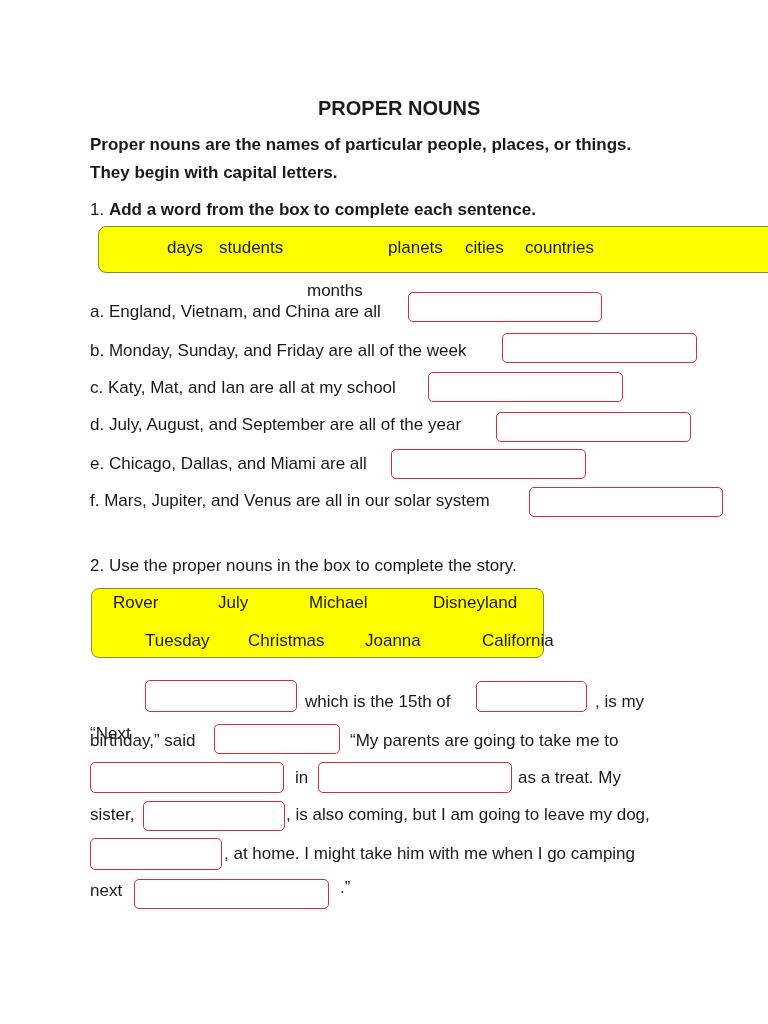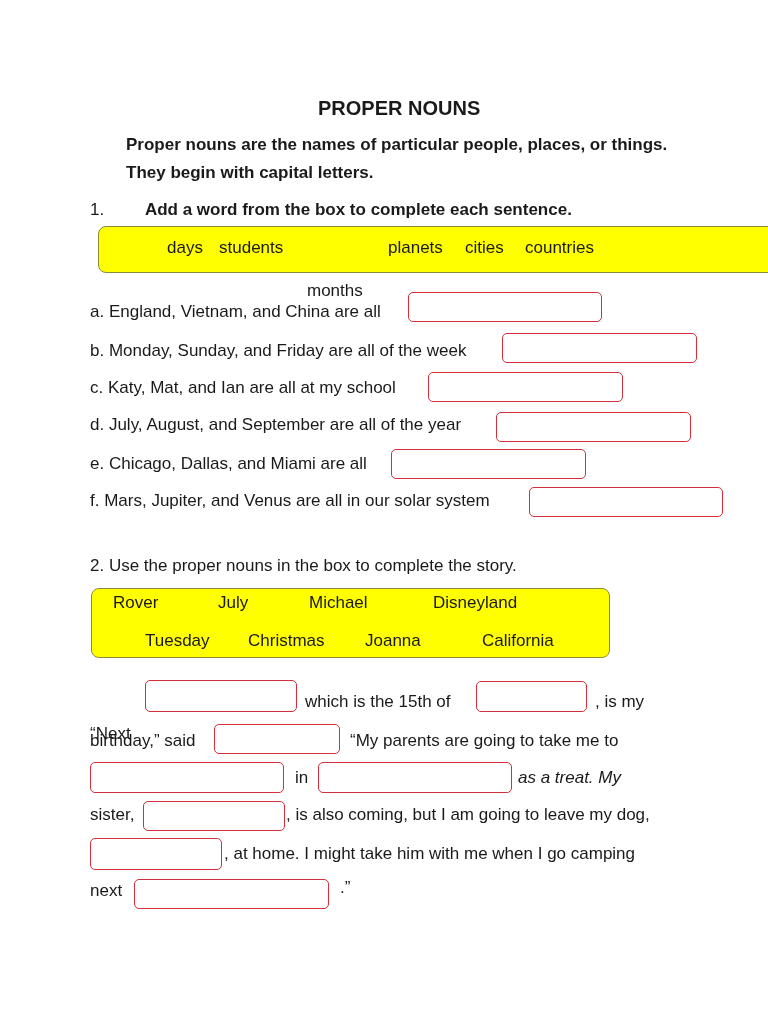--- a/index.html
+++ b/index.html
@@ -2,21 +2,21 @@
 <html><head>
 <meta charset="utf-8">
 <style>
   html, body { margin: 0; padding: 0; }
   body {
     width: 768px; height: 1024px; background: #ffffff; position: relative;
     font-family: "Liberation Sans", sans-serif; color: #1a1a1a; overflow: hidden;
   }
   .abs { position: absolute; white-space: nowrap; }
   .title { font-weight: bold; font-size: 20px; }
-  .bold { font-weight: bold; margin-left: 36px; }
+  .bold { font-weight: bold; }
   .txt { font-size: 17px; }
   .ybox {
     position: absolute; background: #ffff00; border: 1px solid #8a8a3a;
     border-radius: 8px; box-sizing: border-box;
   }
   .blank {
     position: absolute; border: 1.5px solid #d32f3a; border-radius: 5px;
     background: #fff; box-sizing: border-box; padding: 0 6px;
     font-family: "Liberation Sans", sans-serif; font-size: 16px; outline: none;
   }
@@ -56,21 +56,21 @@
 <input class="blank" style="left: 496px; top: 412px; width: 195px; height: 30px;" value="">
 
 <div class="abs txt" style="left:90px; top:454px;">e. Chicago, Dallas, and Miami are all</div>
 <input class="blank" style="left: 391px; top: 449px; width: 195px; height: 30px;" value="">
 
 <div class="abs txt" style="left:90px; top:491px;">f. Mars, Jupiter, and Venus are all in our solar system</div>
 <input class="blank" style="left: 529px; top: 487px; width: 194px; height: 30px;" value="">
 
 <div class="abs txt" style="left:90px; top:556px;">2. Use the proper nouns in the box to complete the story.</div>
 
-<div class="ybox" style="left:91px; top:588px; width:519px; height:70px;">
+<div class="ybox" style="left:91px; top:588px; width:453px; height:70px;">
   <span class="abs txt" style="left:21px; top:4px;">Rover</span>
   <span class="abs txt" style="left:126px; top:4px;">July</span>
   <span class="abs txt" style="left:217px; top:4px;">Michael</span>
   <span class="abs txt" style="left:341px; top:4px;">Disneyland</span>
   <span class="abs txt" style="left:53px; top:42px;">Tuesday</span>
   <span class="abs txt" style="left:156px; top:42px;">Christmas</span>
   <span class="abs txt" style="left:273px; top:42px;">Joanna</span>
   <span class="abs txt" style="left:390px; top:42px;">California</span>
 </div>
 
@@ -80,21 +80,21 @@
 <input class="blank" style="left: 476px; top: 681px; width: 111px; height: 31px;" value="">
 <div class="abs txt" style="left:595px; top:692px;">, is my</div>
 
 <div class="abs txt" style="left:90px; top:731px;">birthday,” said</div>
 <input class="blank" style="left: 214px; top: 724px; width: 126px; height: 30px;" value="">
 <div class="abs txt" style="left:350px; top:731px;">“My parents are going to take me to</div>
 
 <input class="blank" style="left: 90px; top: 762px; width: 194px; height: 31px;" value="">
 <div class="abs txt" style="left:295px; top:768px;">in</div>
 <input class="blank" style="left: 318px; top: 762px; width: 194px; height: 31px;" value="">
-<div class="abs txt" style="left:518px; top:768px;font-style:italic;">as a treat. My</div>
+<div class="abs txt" style="left:518px; top:768px;">as a treat. My</div>
 
 <div class="abs txt" style="left:90px; top:805px;">sister,</div>
 <input class="blank" style="left: 143px; top: 801px; width: 142px; height: 30px;" value="">
 <div class="abs txt" style="left:286px; top:805px;">, is also coming, but I am going to leave my dog,</div>
 
 <input class="blank" style="left: 90px; top: 838px; width: 132px; height: 32px;" value="">
 <div class="abs txt" style="left:224px; top:844px;">, at home. I might take him with me when I go camping</div>
 
 <div class="abs txt" style="left:90px; top:881px;">next</div>
 <input class="blank" style="left: 134px; top: 879px; width: 195px; height: 30px;" value="">

